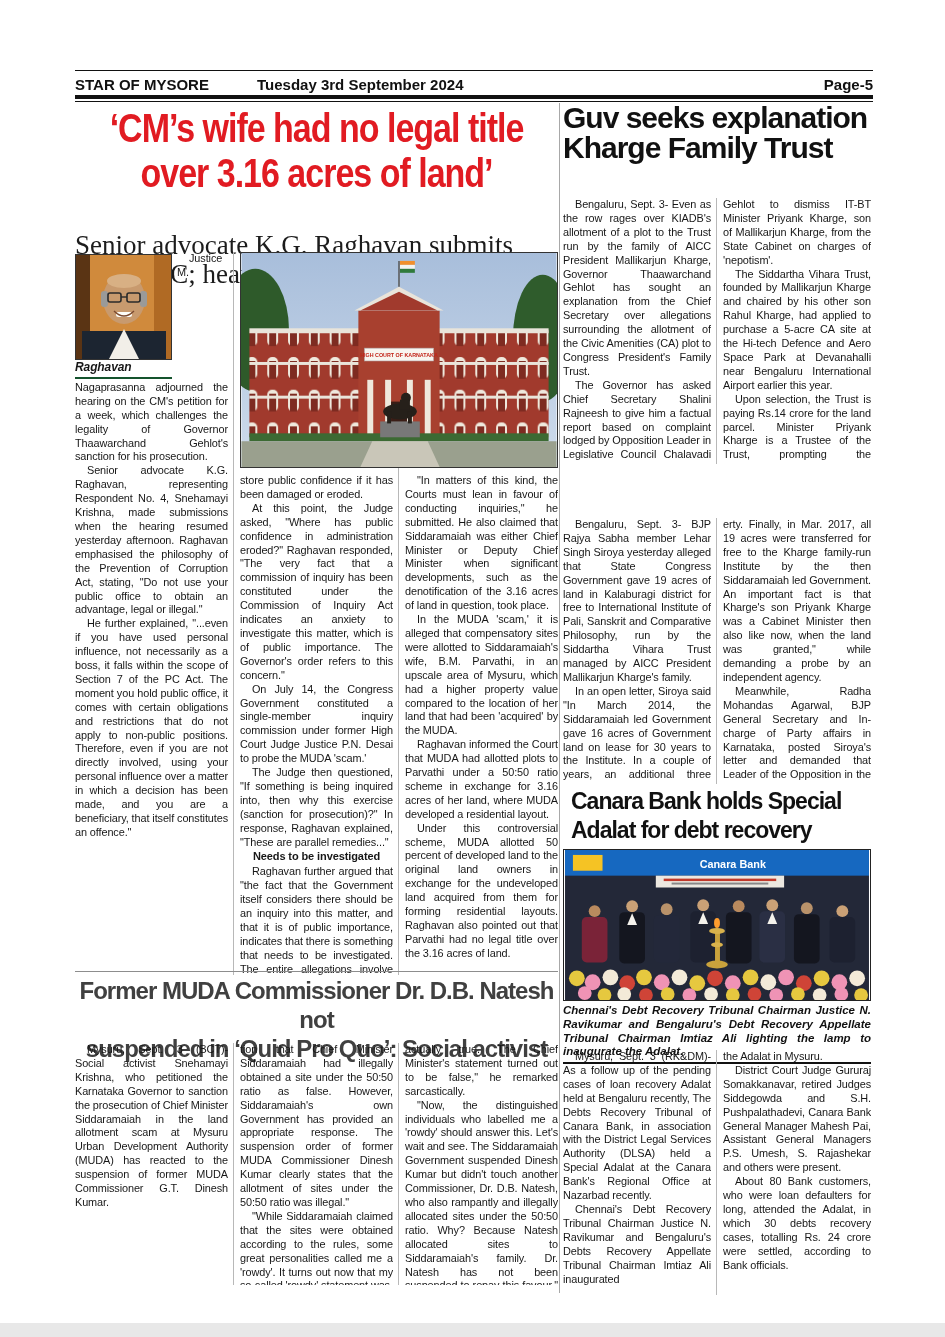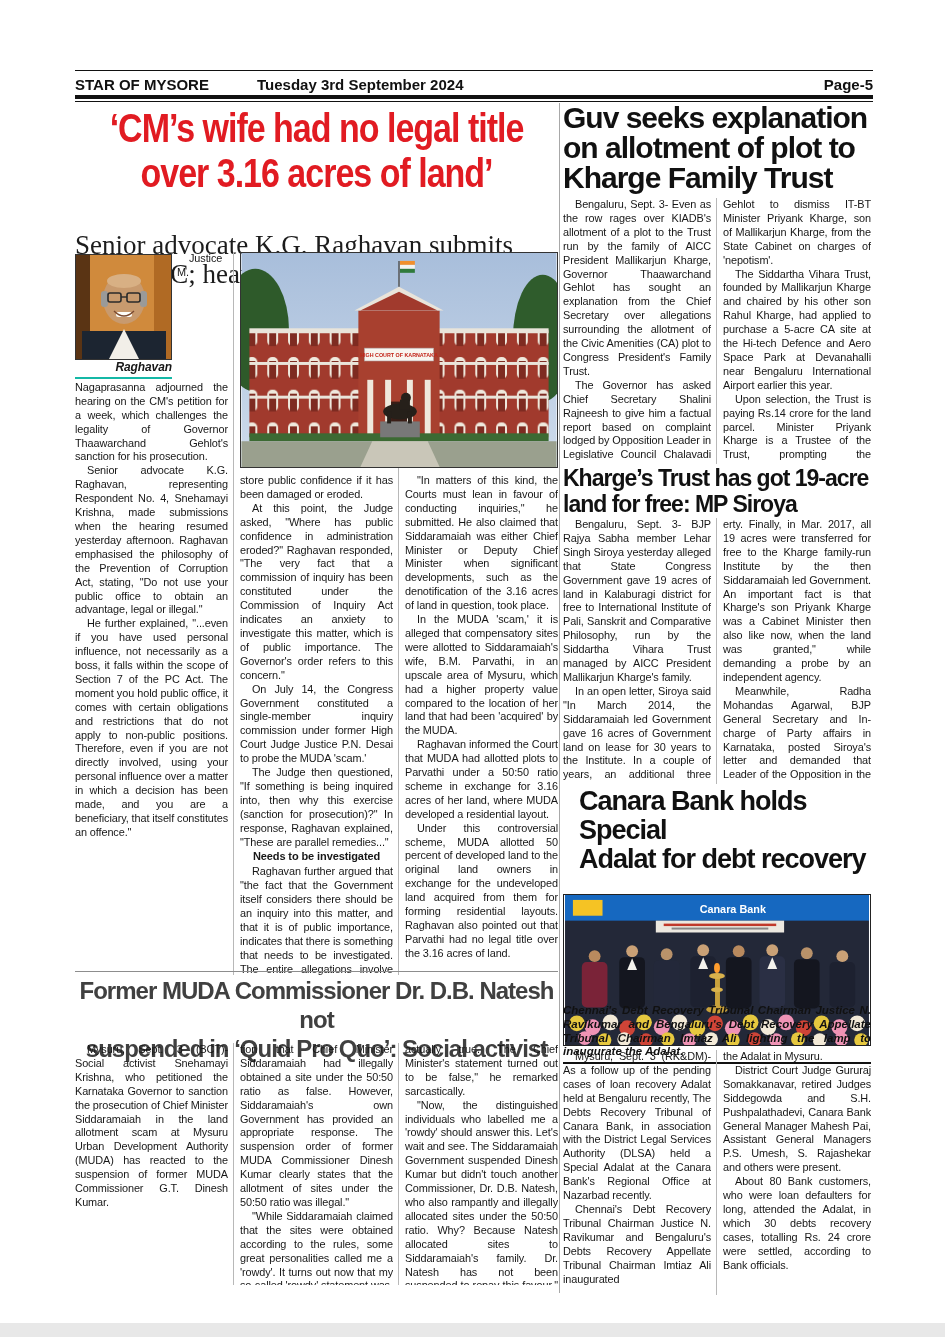--- a/index.html
+++ b/index.html
@@ -27,39 +27,39 @@
        line-height:13.9px;letter-spacing:-0.1px;color:#171717;}
   .vline{position:absolute;top:0;bottom:0;width:1px;background:#b8b8b8;}
   .pad-photo{padding-top:222px;box-sizing:border-box;}
   .para{margin:0;text-indent:12px;}
   .para.cont{text-indent:0;}
   .col-subhead{font-weight:bold;text-align:center;font-size:11px;margin:1px 0;}
   
   figure{margin:0;}
   .float-photo{float:left;width:97px;margin:2px 5px 2px 0;}
   .float-photo svg{display:block;border:1px solid #333;}
-  .photo-cap{font-weight:bold;font-style:italic;text-align:right;font-size:12px;
-             border-bottom:2px solid #14b8a6;padding:1px 0 2px;}
+  .photo-cap{font-weight:bold;font-style:italic;text-align:left;font-size:12px;
+             border-bottom:2px solid #14532d;padding:1px 0 2px;}
   .court-fig{position:absolute;left:165px;top:0;width:318px;height:216px;z-index:2;}
   .court-fig svg{display:block;border:1px solid #333;box-sizing:border-box;}
   
   .natesh-rule{position:absolute;left:0;top:866px;width:483px;height:1px;background:#8d8d8d;}
   .natesh-head{position:absolute;left:0;top:871px;width:483px;font-weight:800;font-size:24px;
                line-height:29px;text-align:center;letter-spacing:-1px;color:#404040;}
   .natesh-cols{top:938px;left:0;width:483px;height:242px;}
   
   .rh{font-weight:800;color:#111;letter-spacing:-1px;}
   .guv-head{position:absolute;top:0;left:0;width:308px;font-size:30px;line-height:30px;}
   .guv-cols{top:95px;left:0;width:308px;height:266px;}
   .rcol{width:148px;height:100%;overflow:hidden;text-align:justify;font-size:10.9px;
         line-height:13.9px;letter-spacing:-0.1px;color:#171717;}
   .kharge-head{position:absolute;top:362px;left:0;width:308px;font-size:23px;line-height:26px;}
   .kharge-cols{top:415px;left:0;width:308px;height:266px;}
-  .canara-head{position:absolute;top:684px;left:16px;width:308px;font-size:27px;line-height:29px;}
-  .canara-fig{position:absolute;top:746px;left:0;width:308px;height:152px;margin-top:45px;}
+  .canara-head{position:absolute;top:684px;left:8px;width:308px;font-size:23px;line-height:29px;}
+  .canara-fig{position:absolute;top:746px;left:0;width:308px;height:152px;}
   .canara-fig svg{display:block;border:1px solid #222;box-sizing:border-box;}
   .canara-cap{position:absolute;top:901px;left:0;width:308px;font-weight:bold;font-style:italic;
               font-size:11.5px;line-height:13.8px;text-align:justify;border-bottom:2px solid #111;
               padding-bottom:3px;color:#111;}
   .canara-cols{top:947px;left:0;width:308px;height:245px;}
 </style>
 </head>
 <body>
 
 <div class="page">
@@ -200,40 +200,35 @@
           <p class="para cont">actually true. The Chief Minister's statement turned out to be false," he remarked sarcastically.</p>
           <p class="para">"Now, the distinguished individuals who labelled me a 'rowdy' should answer this. Let's wait and see. The Siddaramaiah Government suspended Dinesh Kumar but didn't touch another Commissioner, Dr. D.B. Natesh, who also rampantly and illegally allocated sites under the 50:50 ratio. Why? Because Natesh allocated sites to Siddaramaiah's family. Dr. Natesh has not been suspended to repay this favour," Snehamayi Krishna said.</p>
         </div>
     </div>
   </div>
 
   <div class="right-block">
 
     <div class="rh guv-head">
       <div>Guv seeks explanation</div>
-      <div>on allotment of plot to</div>
       <div>Kharge Family Trust</div>
     </div>
     <div class="cols guv-cols">
       <div class="vline" style="left:153px;"></div>
       <div class="rcol">
           <p class="para">Bengaluru, Sept. 3- Even as the row rages over KIADB's allotment of a plot to the Trust run by the family of AICC President Mallikarjun Kharge, Governor Thaawarchand Gehlot has sought an explanation from the Chief Secretary over allegations surrounding the allotment of the Civic Amenities (CA) plot to Congress President's Family Trust.</p>
           <p class="para">The Governor has asked Chief Secretary Shalini Rajneesh to give him a factual report based on complaint lodged by Opposition Leader in Legislative Council Chalavadi Narayanaswamy (BJP). On Aug. 27, Narayanaswamy had urged</p>
         </div>
       <div class="rcol">
           <p class="para cont">Gehlot to dismiss IT-BT Minister Priyank Kharge, son of Mallikarjun Kharge, from the State Cabinet on charges of 'nepotism'.</p>
           <p class="para">The Siddartha Vihara Trust, founded by Mallikarjun Kharge and chaired by his other son Rahul Kharge, had applied to purchase a 5-acre CA site at the Hi-tech Defence and Aero Space Park at Devanahalli near Bengaluru International Airport earlier this year.</p>
           <p class="para">Upon selection, the Trust is paying Rs.14 crore for the land parcel. Minister Priyank Kharge is a Trustee of the Trust, prompting the Opposition BJP to level allegations of nepotism.</p>
         </div>
     </div>
 
-    <div class="rh kharge-head">
-      <div>Kharge’s Trust has got 19-acre</div>
-      <div>land for free: MP Siroya</div>
-    </div>
     <div class="cols kharge-cols">
       <div class="vline" style="left:153px;"></div>
       <div class="rcol">
           <p class="para">Bengaluru, Sept. 3- BJP Rajya Sabha member Lehar Singh Siroya yesterday alleged that State Congress Government gave 19 acres of land in Kalaburagi district for free to International Institute of Pali, Sanskrit and Comparative Philosophy, run by the Siddartha Vihara Trust managed by AICC President Mallikarjun Kharge's family.</p>
           <p class="para">In an open letter, Siroya said "In March 2014, the Siddaramaiah led Government gave 16 acres of Government land on lease for 30 years to the Institute. In a couple of years, an additional three acres were added to the 16 acre leased prop-</p>
         </div>
       <div class="rcol">
           <p class="para cont">erty. Finally, in Mar. 2017, all 19 acres were transferred for free to the Kharge family-run Institute by the then Siddaramaiah led Government. An important fact is that Kharge's son Priyank Kharge was a Cabinet Minister then also like now, when the land was granted," while demanding a probe by an independent agency.</p>
           <p class="para">Meanwhile, Radha Mohandas Agarwal, BJP General Secretary and In-charge of Party affairs in Karnataka, posted Siroya's letter and demanded that Leader of the Opposition in the Lok Sabha Rahul Gandhi, answer these allegations.</p>
         </div>

